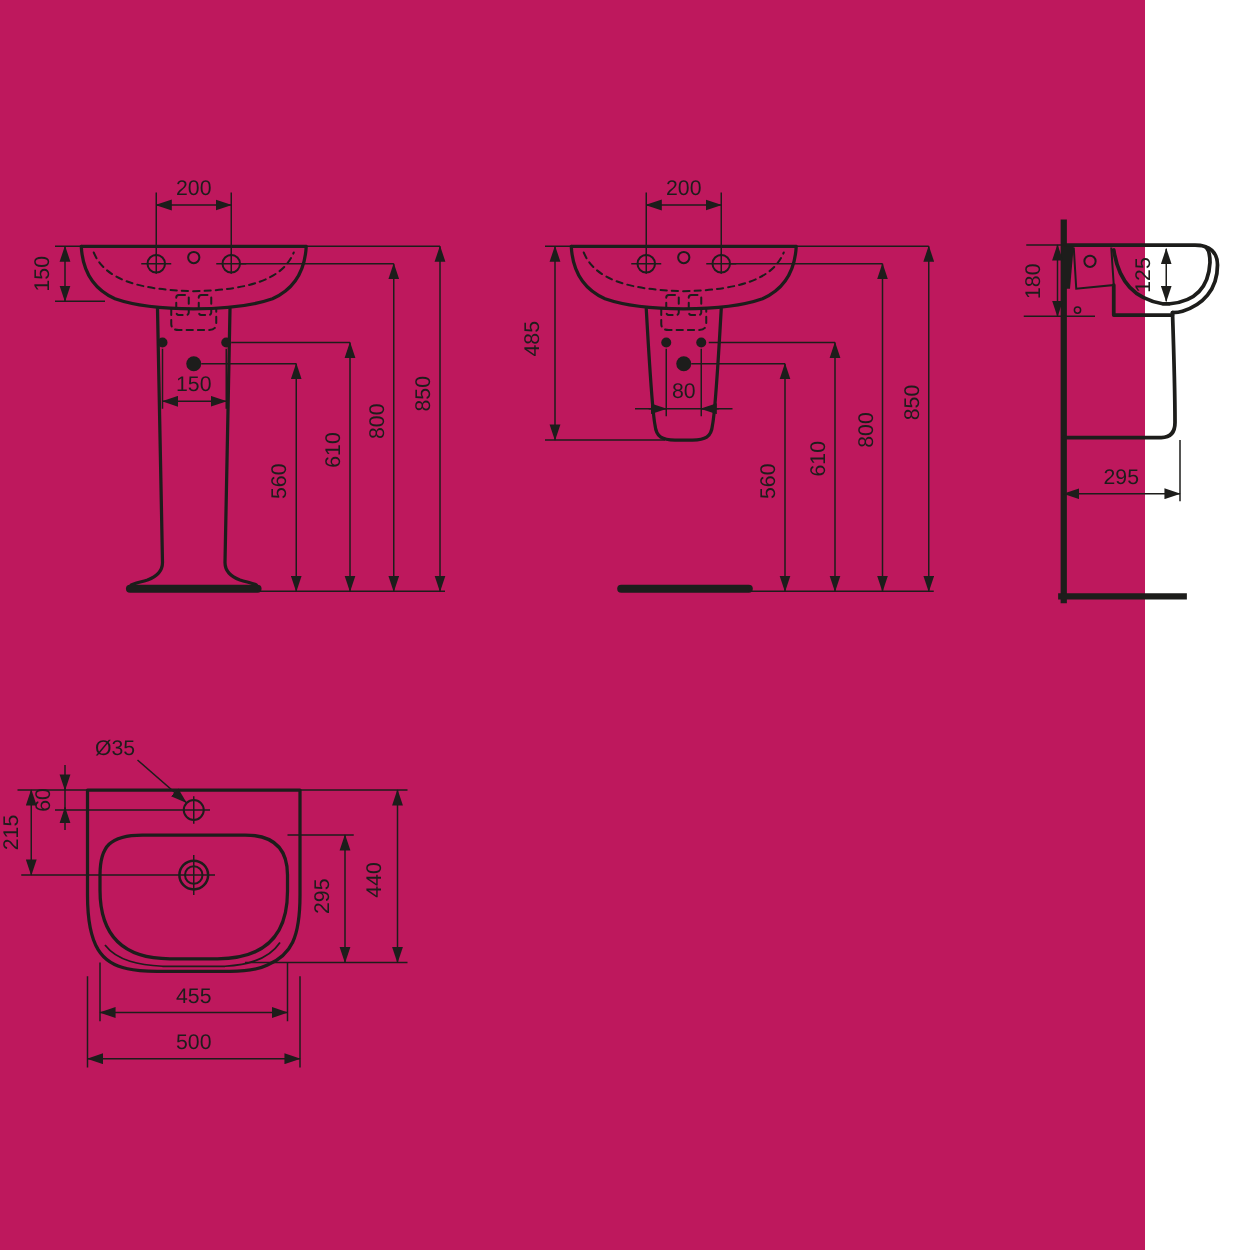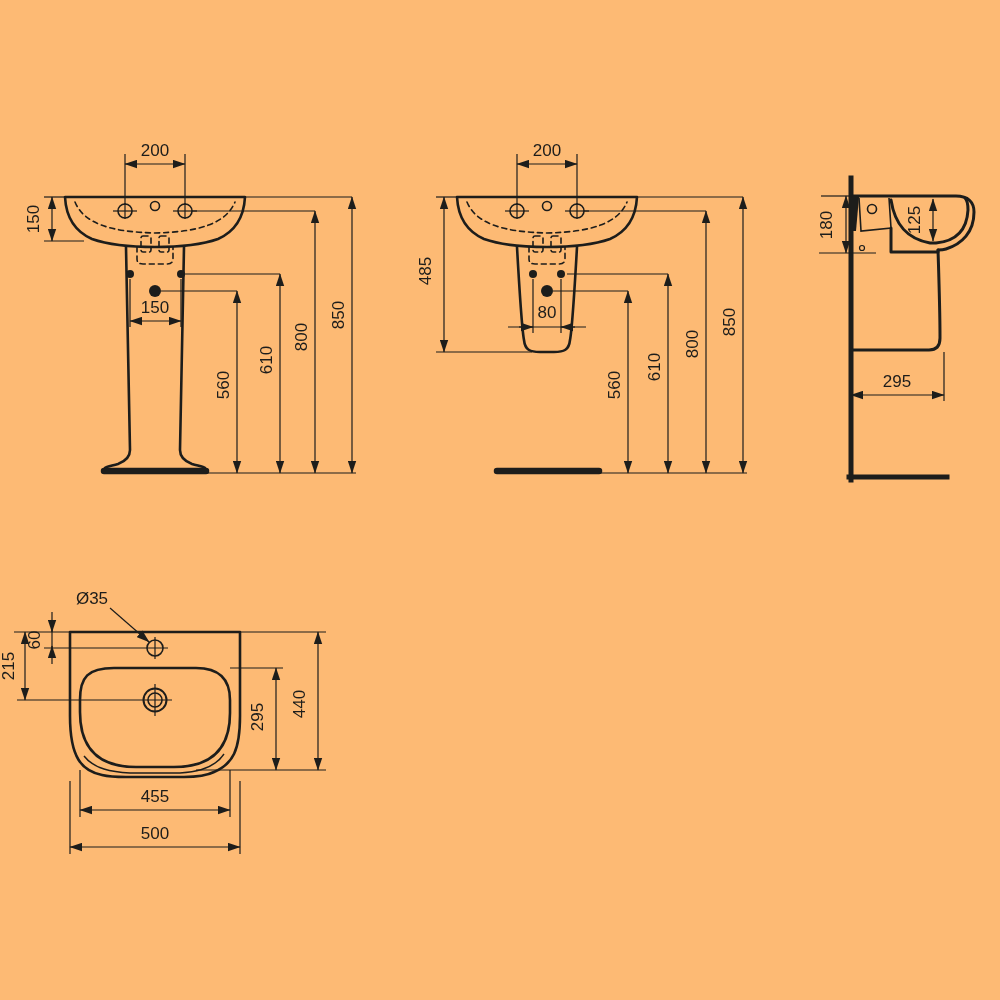--- a/index.html
+++ b/index.html
@@ -1,16 +1,16 @@
 <!DOCTYPE html>
 <html><head>
 <meta charset="utf-8">
 <style>
   html,body{margin:0;padding:0;background:#ffffff;}
-  .canvas{width:1000px;height:1000px;background:#fdba74;position:relative;}
+  .canvas{width:916px;height:1000px;background:#be185d;position:relative;}
   svg{display:block;}
   .o{stroke:#1d1d1b;stroke-width:2.6;fill:none;stroke-linecap:round;stroke-linejoin:round;}
   .o3{stroke:#1d1d1b;stroke-width:3;fill:none;stroke-linecap:round;stroke-linejoin:round;}
   .d{stroke:#1d1d1b;stroke-width:1.2;fill:none;}
   .t15{stroke:#1d1d1b;stroke-width:1.6;fill:none;}
   .dash{stroke:#1d1d1b;stroke-width:1.6;fill:none;stroke-dasharray:5 4;stroke-linecap:round;}
   .fill{fill:#1d1d1b;stroke:none;}
   .wall{stroke:#1d1d1b;stroke-width:5;fill:none;stroke-linecap:square;}
   .base{stroke:#1d1d1b;stroke-width:6.5;fill:none;stroke-linecap:round;}
   text{font-family:"Liberation Sans",sans-serif;font-size:17px;fill:#1d1d1b;}

